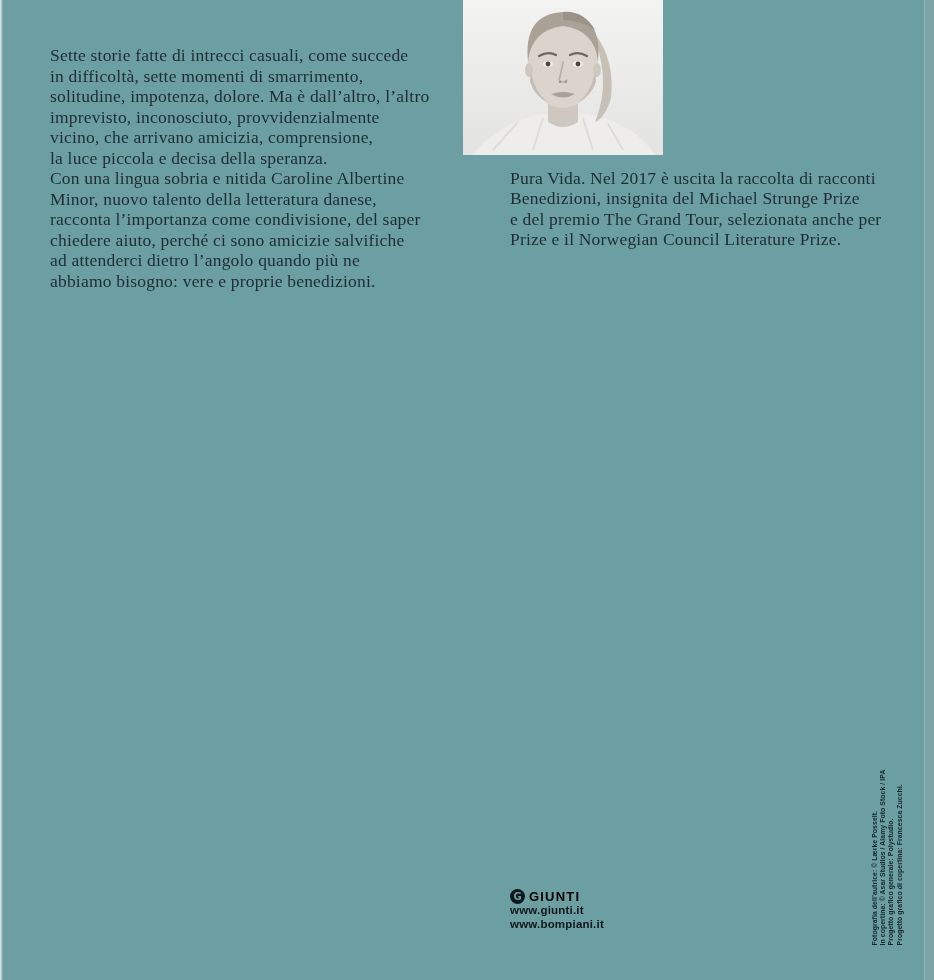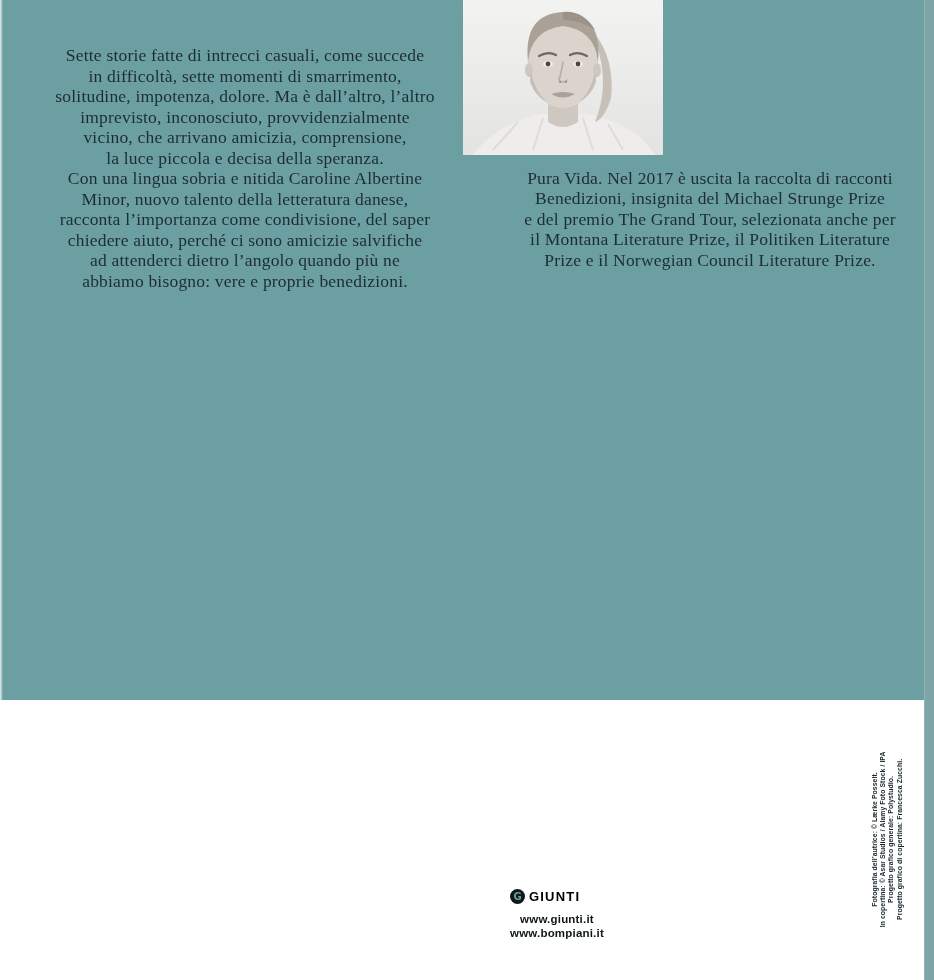--- a/index.html
+++ b/index.html
@@ -1,17 +1,17 @@
 <!DOCTYPE html>
 <html><head>
 <meta charset="utf-8">
 <style>
   html,body{margin:0;padding:0;}
   body{width:934px;height:980px;overflow:hidden;font-family:"Liberation Serif",serif;}
-  .cover{position:relative;width:934px;height:700px;background:#6b9fa2;text-align:center;}
+  .cover{position:relative;width:934px;height:980px;background:#6b9fa2;}
 
   
   .edge-left{position:absolute;left:0;top:0;width:3px;height:980px;
     background:linear-gradient(to right,rgba(255,255,255,.85),rgba(255,255,255,0));}
   .edge-right{position:absolute;right:0;top:0;width:9px;height:980px;
     background:#7da5a7;border-left:1px solid #93b5b6;}
 
   
   .synopsis{position:absolute;left:50px;top:45px;width:390px;
     color:#1e2d33;font-size:17.5px;line-height:20.55px;letter-spacing:.2px;}
@@ -28,21 +28,21 @@
   .seg-i{}
 
   
   .publisher{position:absolute;left:510px;top:889px;}
   .logo-row{display:flex;align-items:center;gap:4px;}
   .logo-g{display:inline-flex;align-items:center;justify-content:center;
     width:15px;height:15px;border-radius:50%;background:#10181b;color:#6b9fa2;
     font-family:"DejaVu Sans",sans-serif;font-weight:700;font-size:10px;line-height:1;}
   .logo-text{font-family:"Liberation Sans",sans-serif;font-weight:700;
     font-size:13px;letter-spacing:1.2px;color:#000000;}
-  .sites{margin-top:9px;font-family:"Liberation Sans",sans-serif;font-weight:700;
+  .sites{font-family:"Liberation Sans",sans-serif;font-weight:700;
     font-size:11.5px;line-height:13.5px;color:#10181b;letter-spacing:.2px;}
   .sites div{cursor:pointer;}
 
   
   .credits{position:absolute;left:781px;top:823px;width:212px;
     transform:rotate(-90deg);transform-origin:center center;
     font-family:"Liberation Sans",sans-serif;font-weight:700;
     font-size:6.8px;line-height:8.2px;color:#14242a;letter-spacing:.1px;}
 </style>
 </head>
@@ -107,21 +107,20 @@
 
       <path d="M68,72 Q72,92 84,102 Q72,96 67,82 Z" fill="#c6bfb8"></path>
       <path d="M132,72 Q128,92 116,102 Q128,96 133,82 Z" fill="#c6bfb8"></path>
     </svg>
   </div>
 
   <div class="bio" id="bio">
       <div><span class="seg-i">Pura Vida.</span><span> Nel 2017 è uscita la raccolta di racconti</span></div>
       <div><span class="seg-i">Benedizioni</span><span>, insignita del Michael Strunge Prize</span></div>
       <div><span>e del premio The Grand Tour, selezionata anche per</span></div>
-      <div><span>il Montana Literature Prize, il Politiken Literature</span></div>
       <div><span>Prize e il Norwegian Council Literature Prize.</span></div>
     </div>
 
   <div class="publisher">
     <div class="logo-row">
       <span class="logo-g">G</span>
       <span class="logo-text">GIUNTI</span>
     </div>
     <div class="sites">
       <div>www.giunti.it</div>

